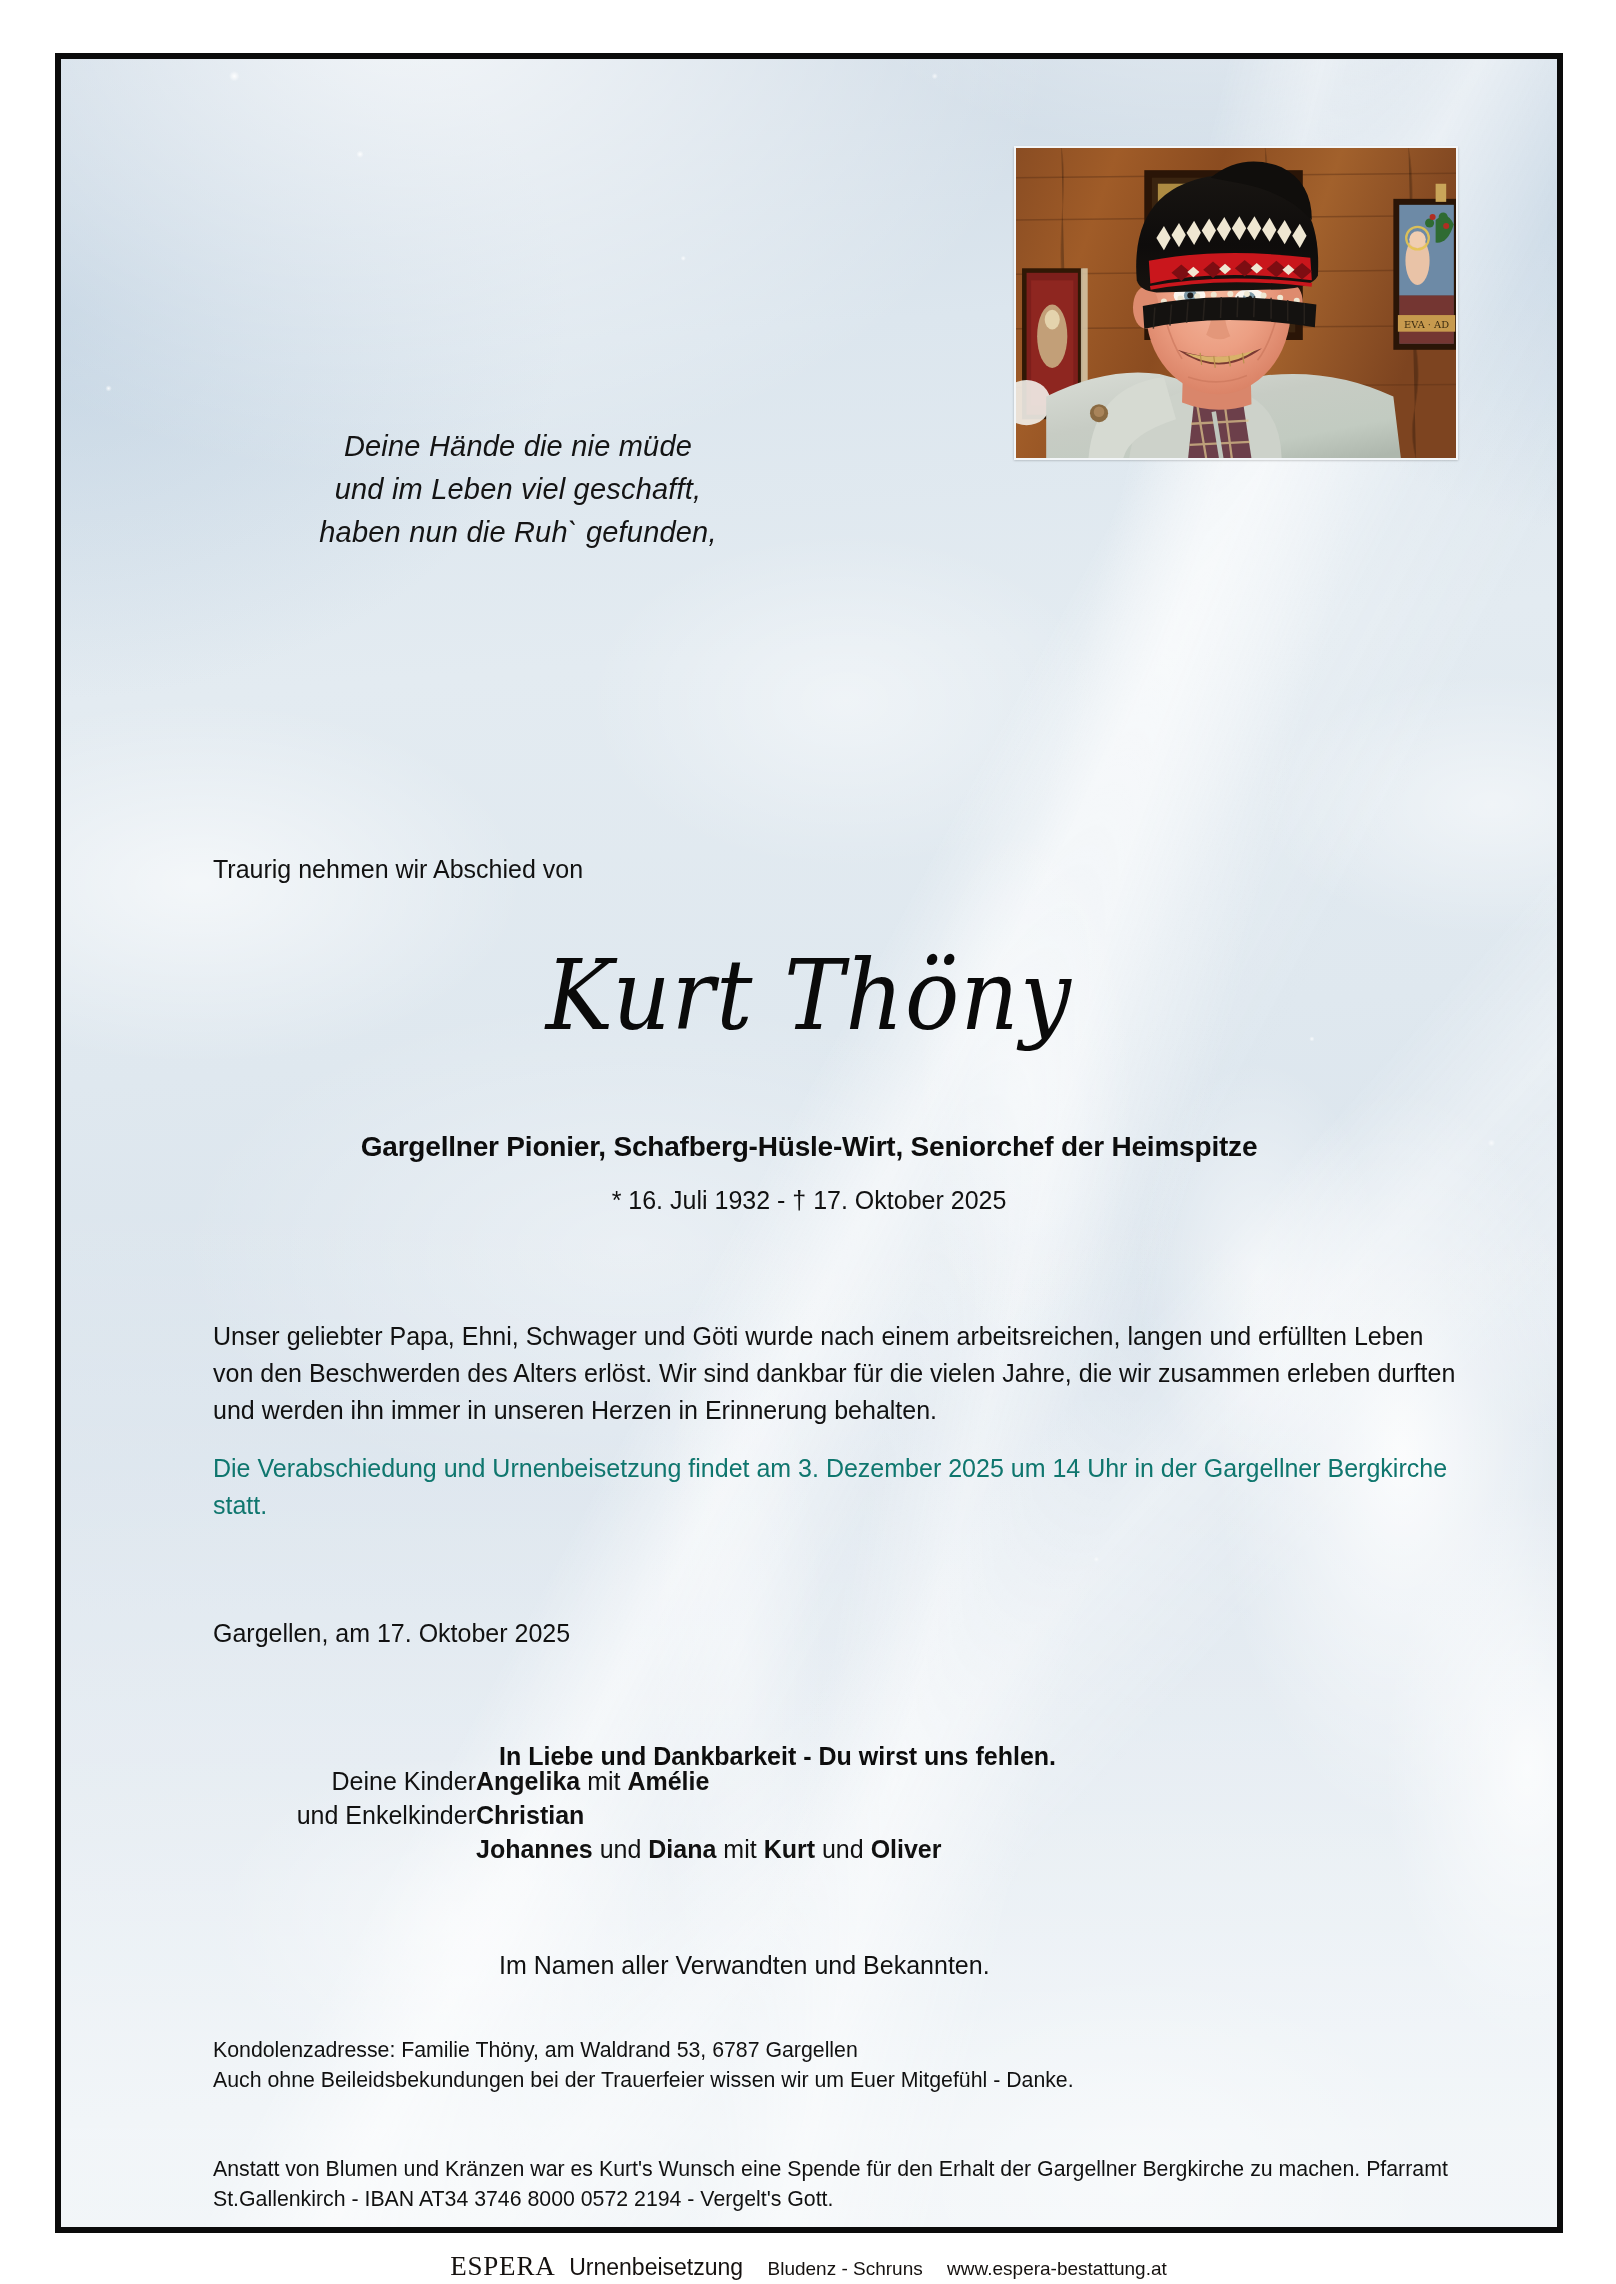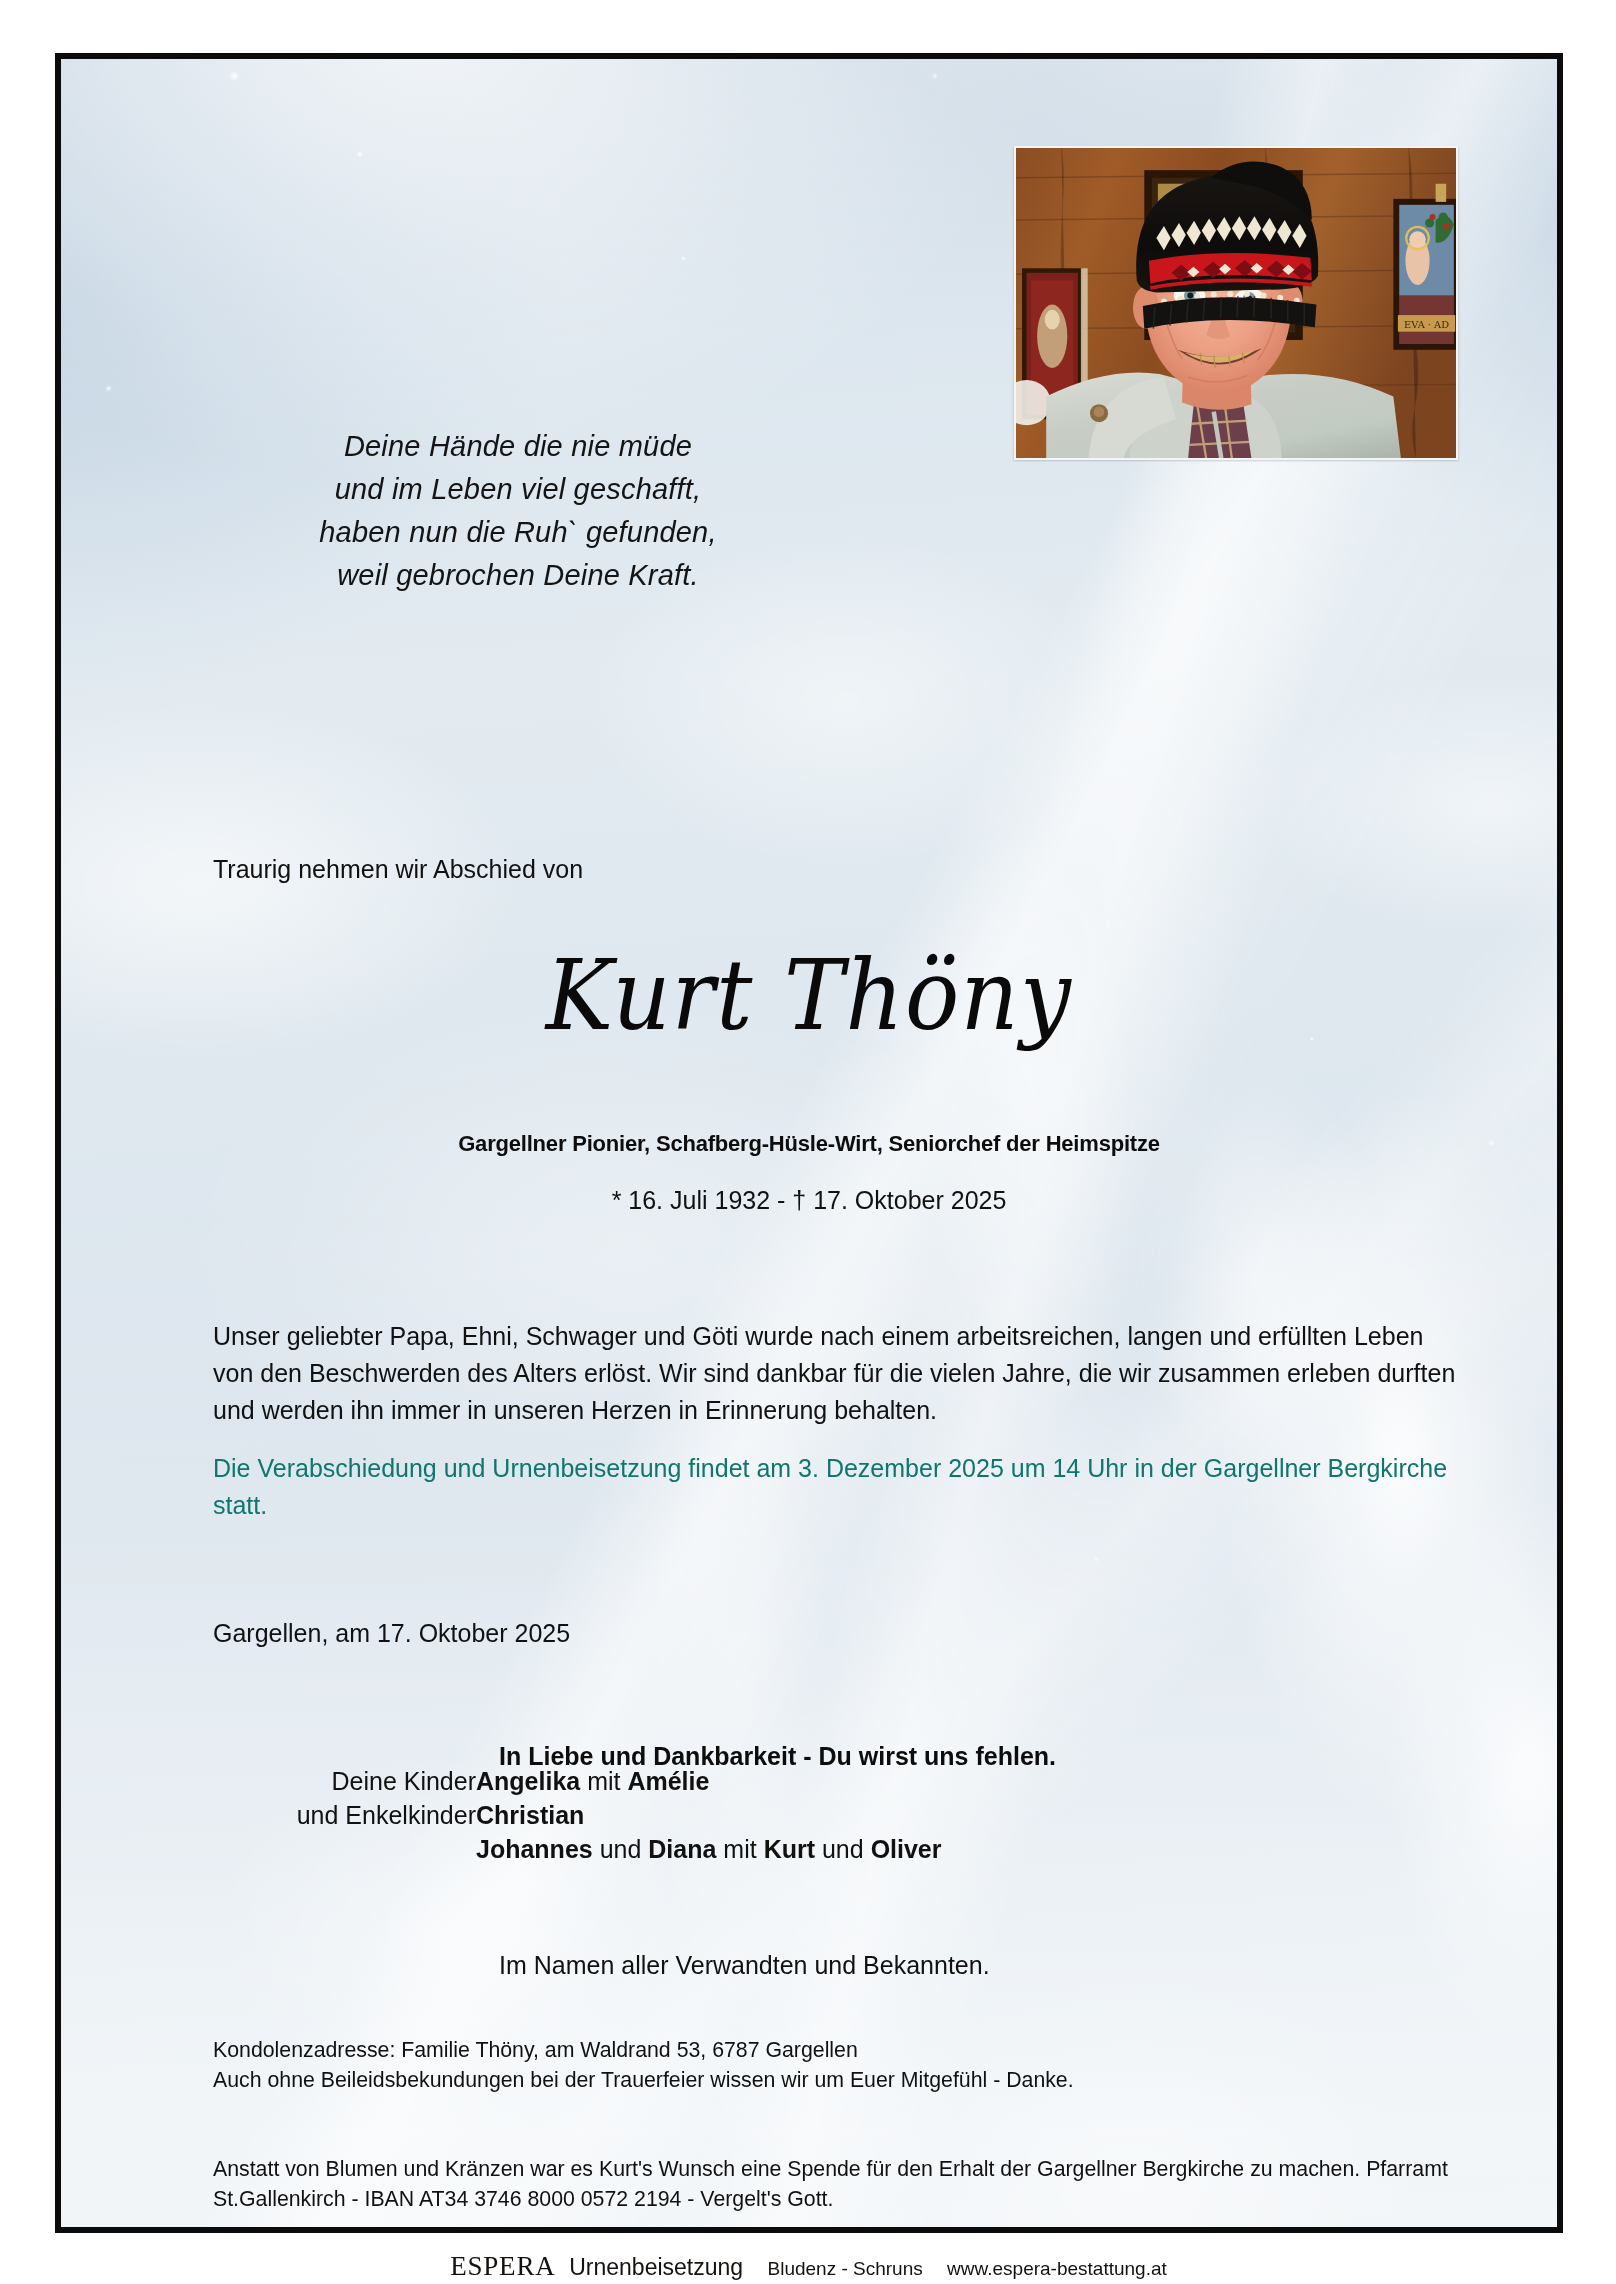--- a/index.html
+++ b/index.html
@@ -144,21 +144,21 @@
     color:#0a0a0a;
     letter-spacing:1.5px;
     transform:scaleX(.92);
   }
 
   
   .role{
     position:absolute;left:0;right:0;top:1072px;
     text-align:center;
     font-weight:bold;
-    font-size:22px;
+    font-size:28px;
     color:#0d0d0d;
     letter-spacing:-0.2px;
   }
   
   .dates{
     position:absolute;left:0;right:0;top:1127px;
     text-align:center;
     font-size:25px;
     color:#111;
   }
@@ -469,21 +469,20 @@
             <line x1="360" y1="202" x2="360" y2="230"></line>
             <line x1="382" y1="206" x2="382" y2="234"></line>
           </g>
         </svg>
       </div>
 
       <div class="poem">
         <div>Deine Hände die nie müde</div>
         <div>und im Leben viel geschafft,</div>
         <div>haben nun die Ruh` gefunden,</div>
-        <div>weil gebrochen Deine Kraft.</div>
       </div>
 
       <div class="lead">Traurig nehmen wir Abschied von</div>
 
       <div class="name">Kurt Thöny</div>
 
       <div class="role">Gargellner Pionier, Schafberg-Hüsle-Wirt, Seniorchef der Heimspitze</div>
 
       <div class="dates">* 16. Juli 1932 - † 17. Oktober 2025</div>
 

